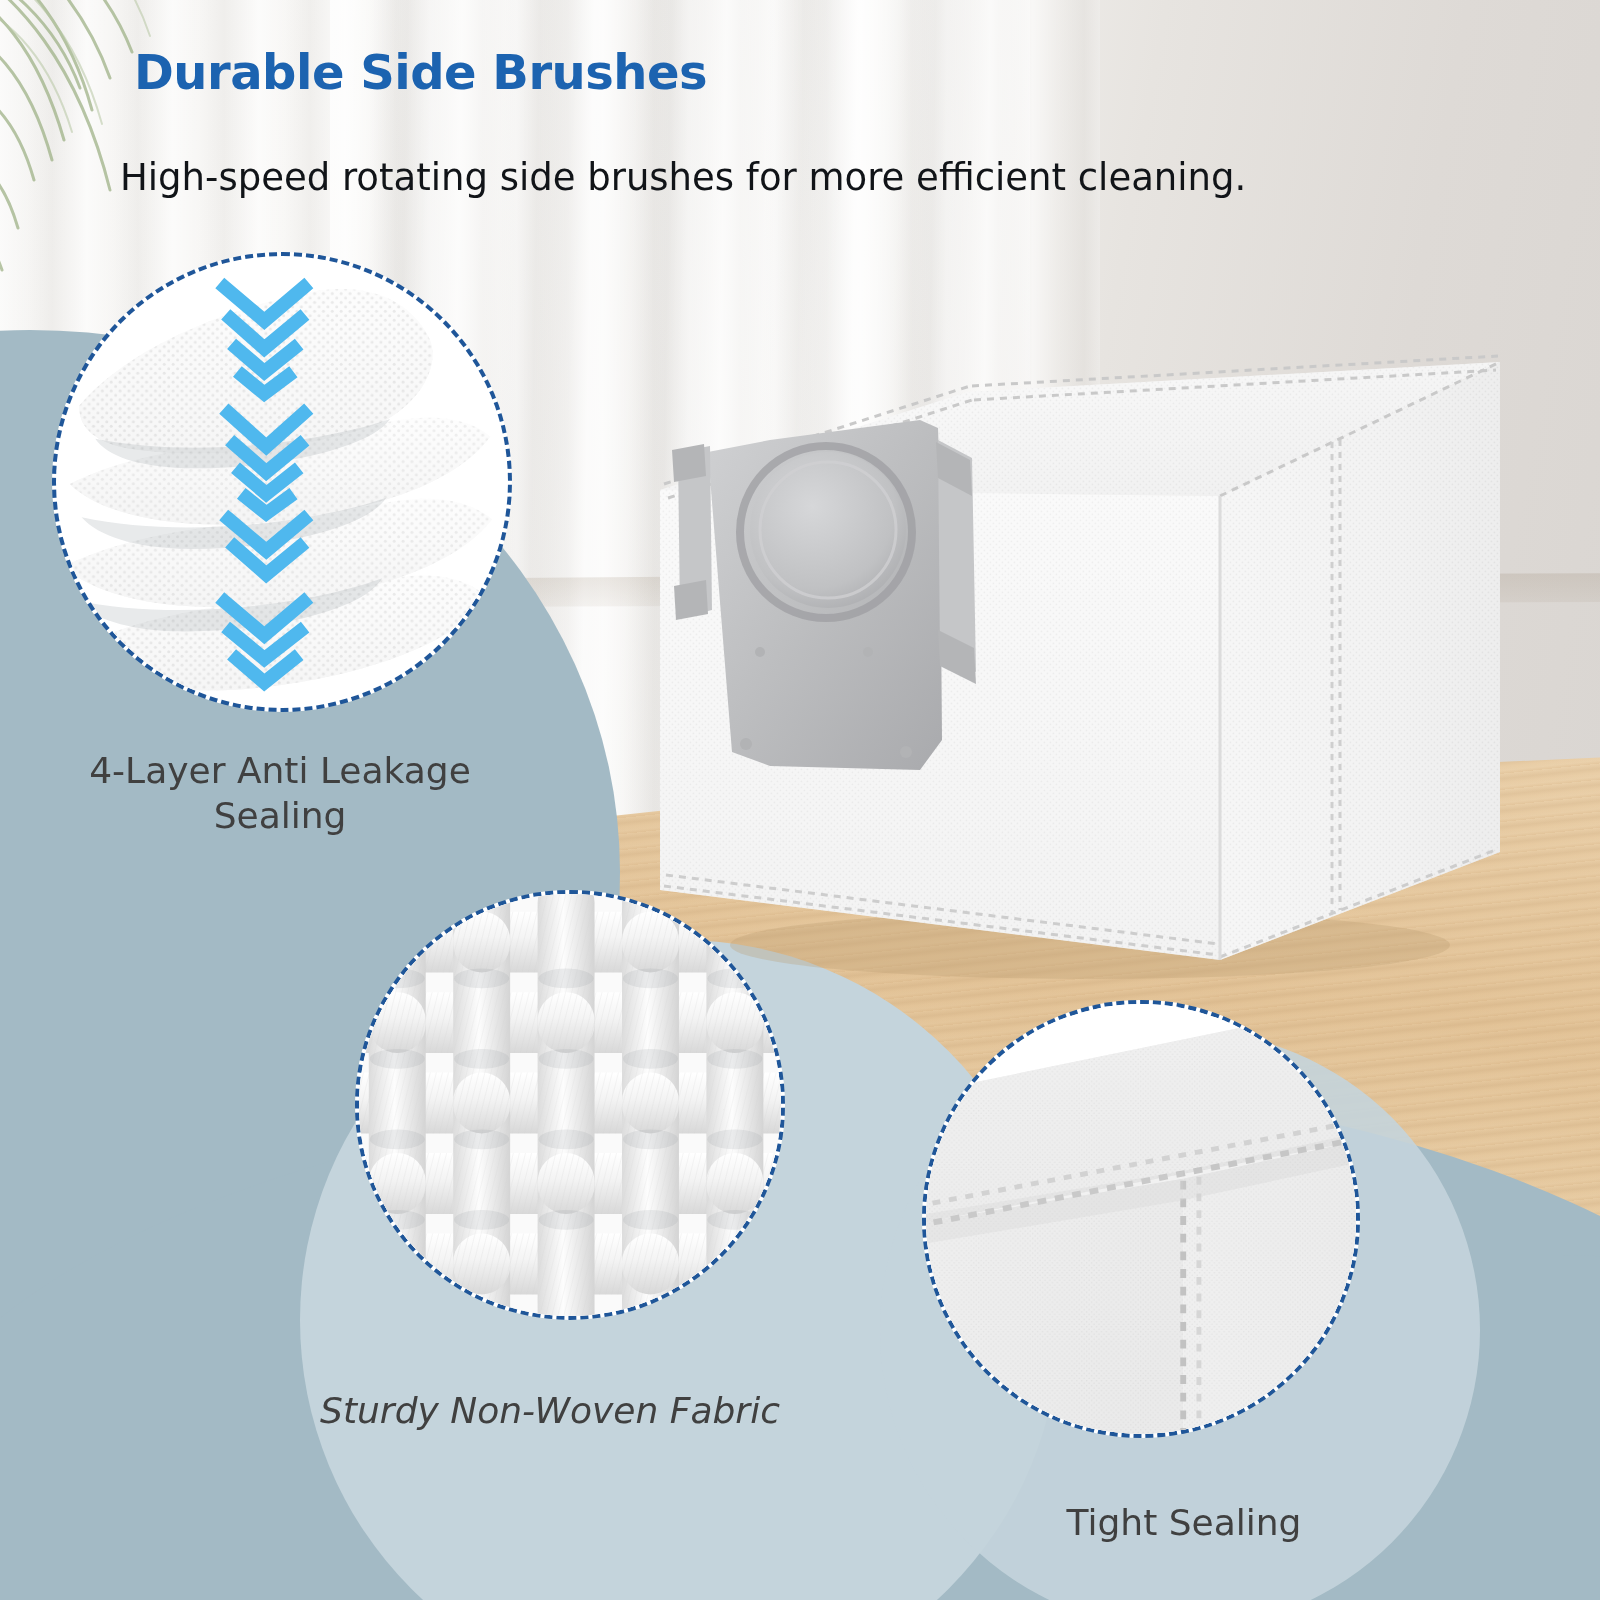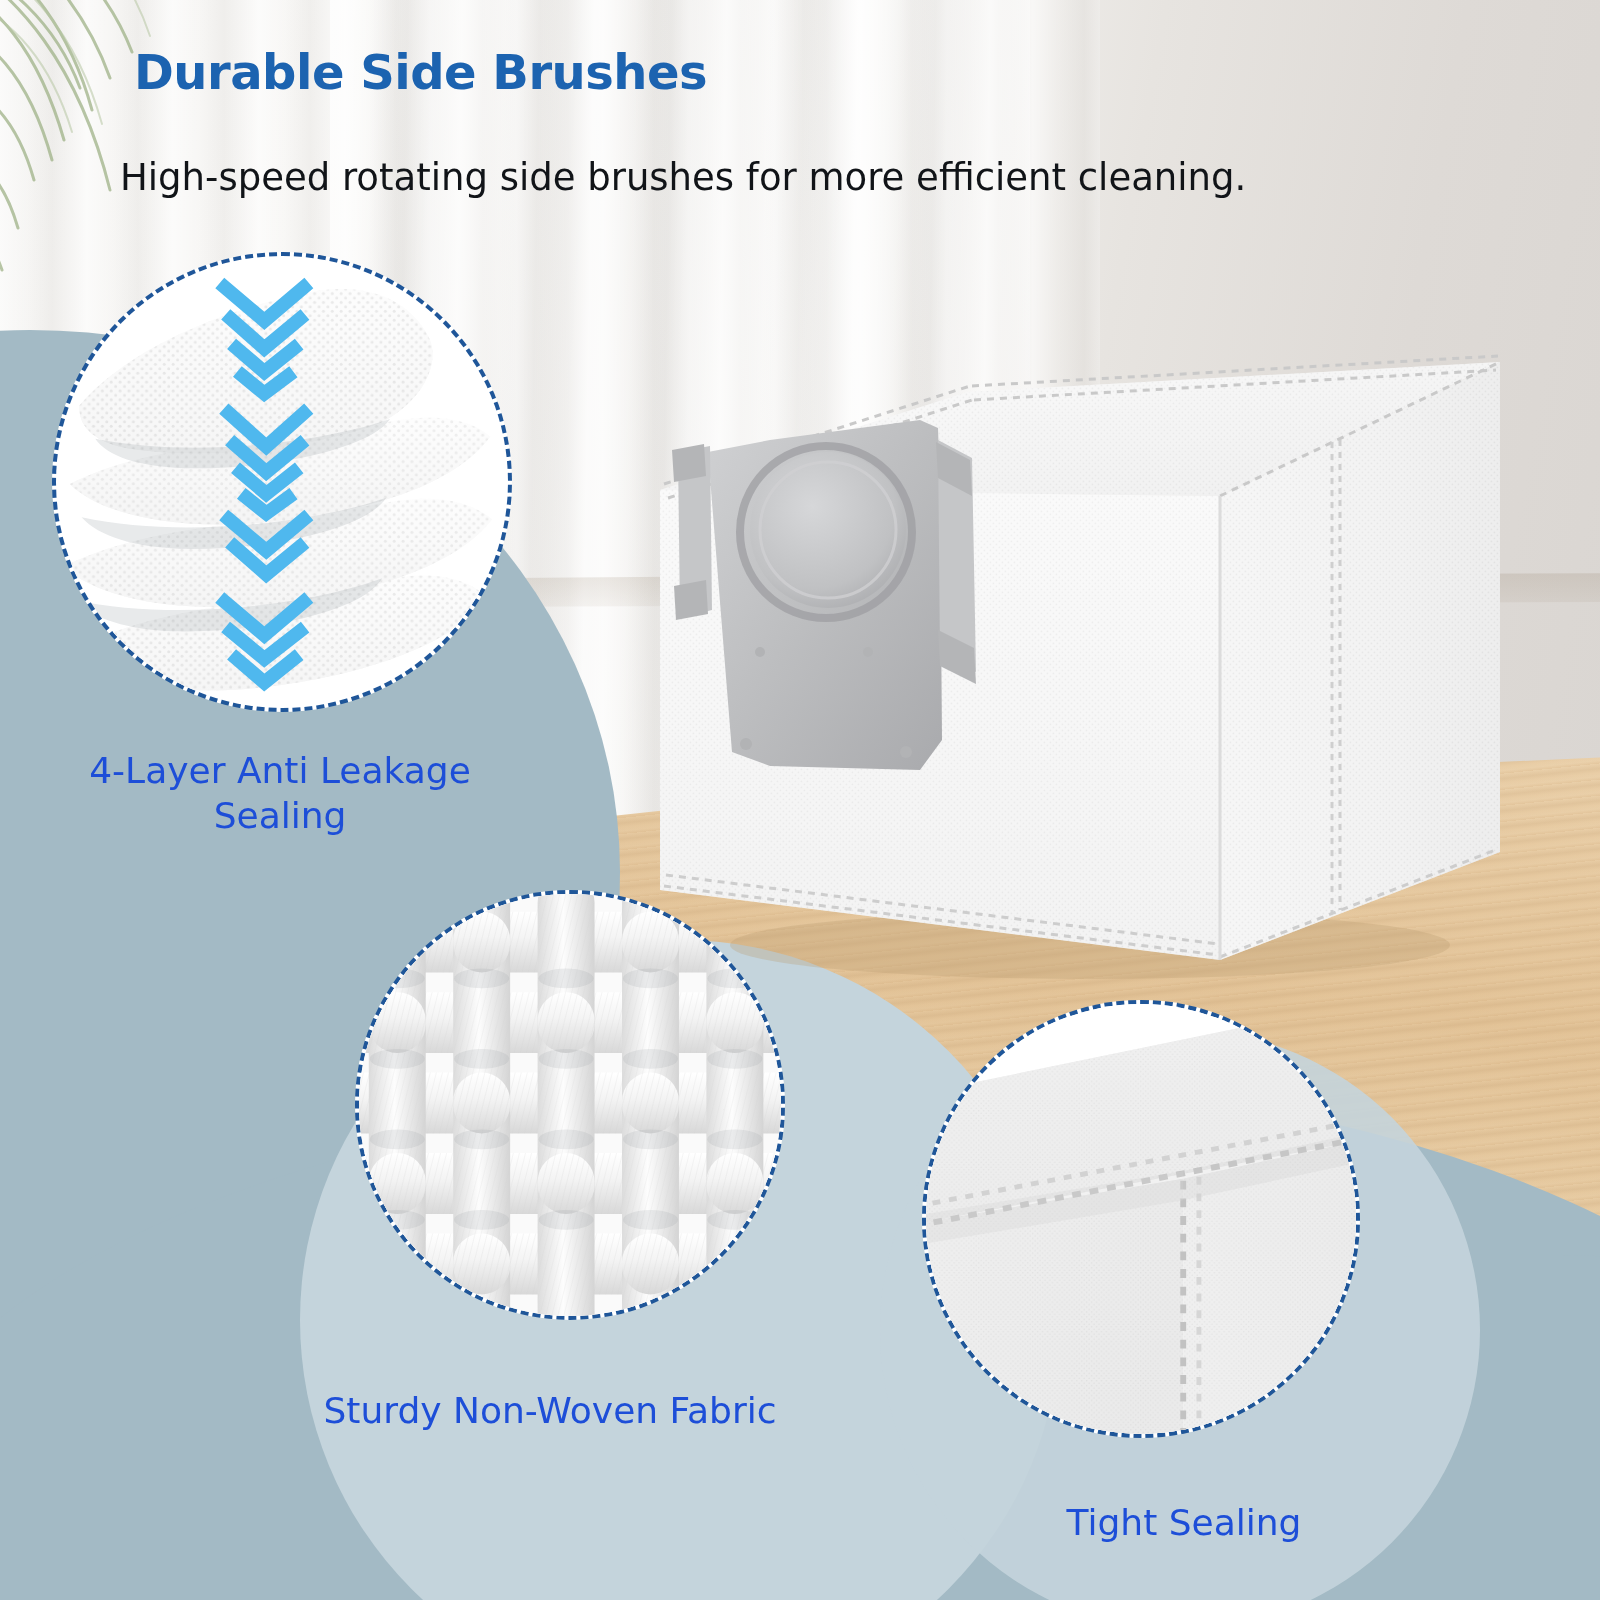--- a/index.html
+++ b/index.html
@@ -102,25 +102,25 @@
     border:4px dashed #1f5699;
     background:#ffffff;
     overflow:hidden;
     box-sizing:border-box;
   }
   .c1{left:52px;top:252px;width:460px;height:460px;}
   .c2{left:355px;top:890px;width:430px;height:430px;}
   .c3{left:922px;top:1000px;width:438px;height:438px;}
 
   .caption{
-    position:absolute;text-align:center;color:#1d4ed8;
+    position:absolute;text-align:center;color:#404040;
     font-size:36px;line-height:1.26;
   }
   .cap1{left:35px;top:748px;width:490px;}
-  .cap2{left:320px;top:1388px;width:460px;}
+  .cap2{left:320px;top:1388px;width:460px;font-style:italic;}
   .cap3{left:974px;top:1500px;width:420px;}
 
   
   .inner{position:absolute;left:0;top:0;width:100%;height:100%;}
 </style>
 </head>
 <body>
 
 <div id="stage">
 

